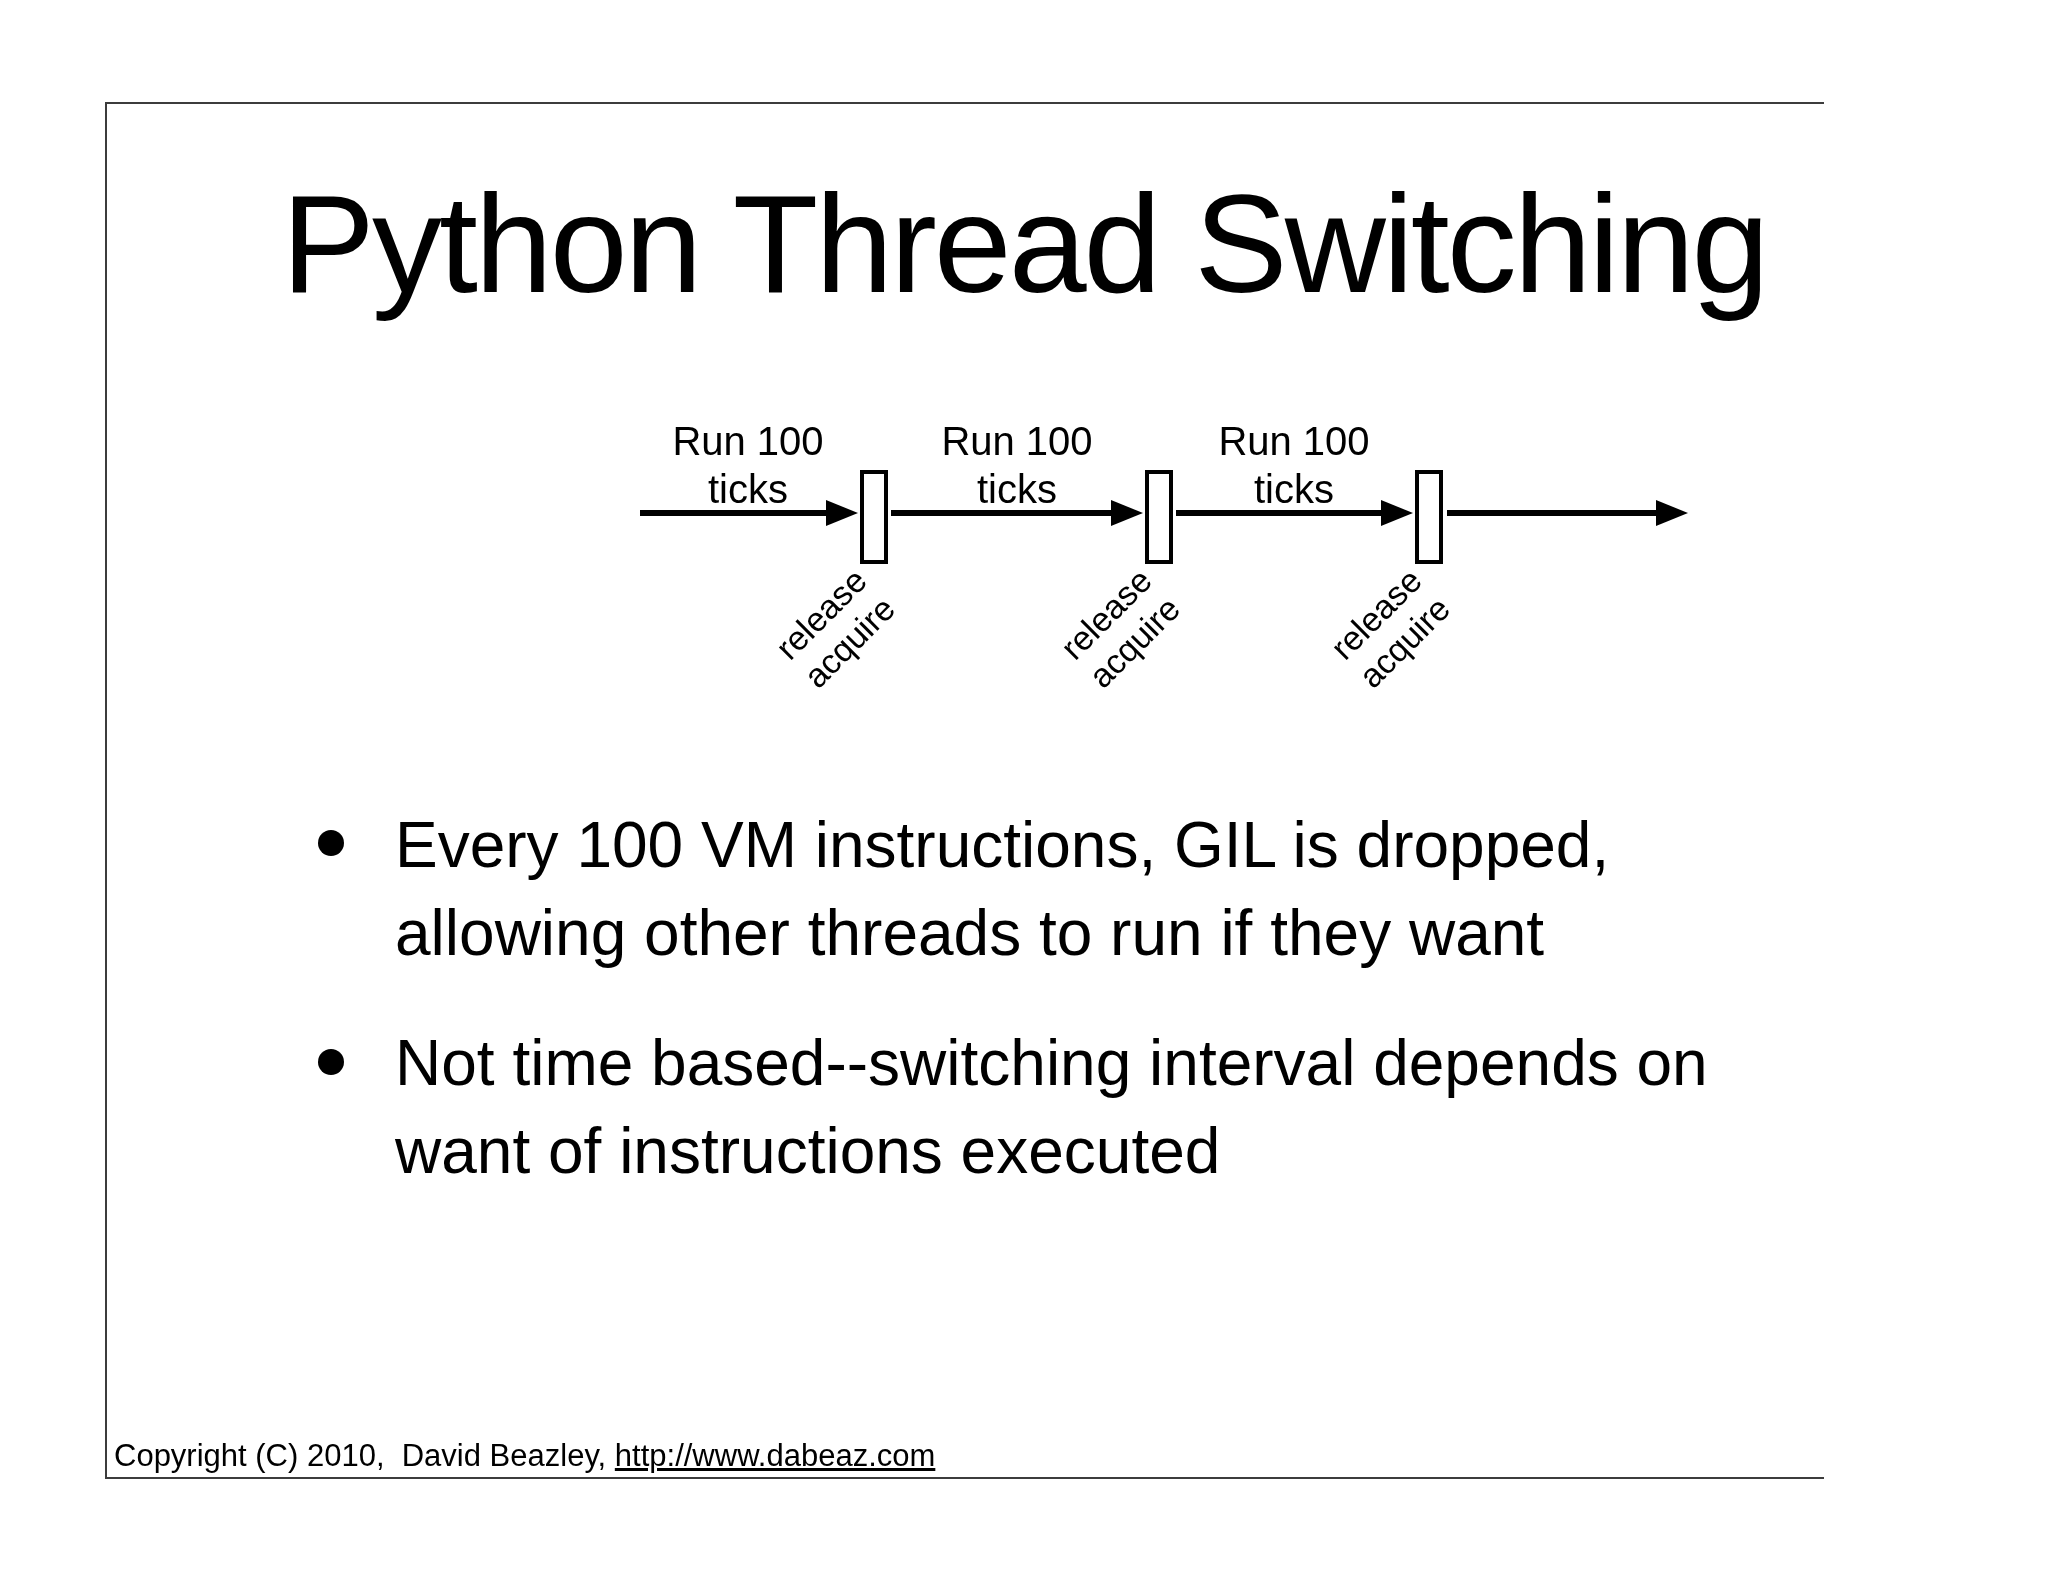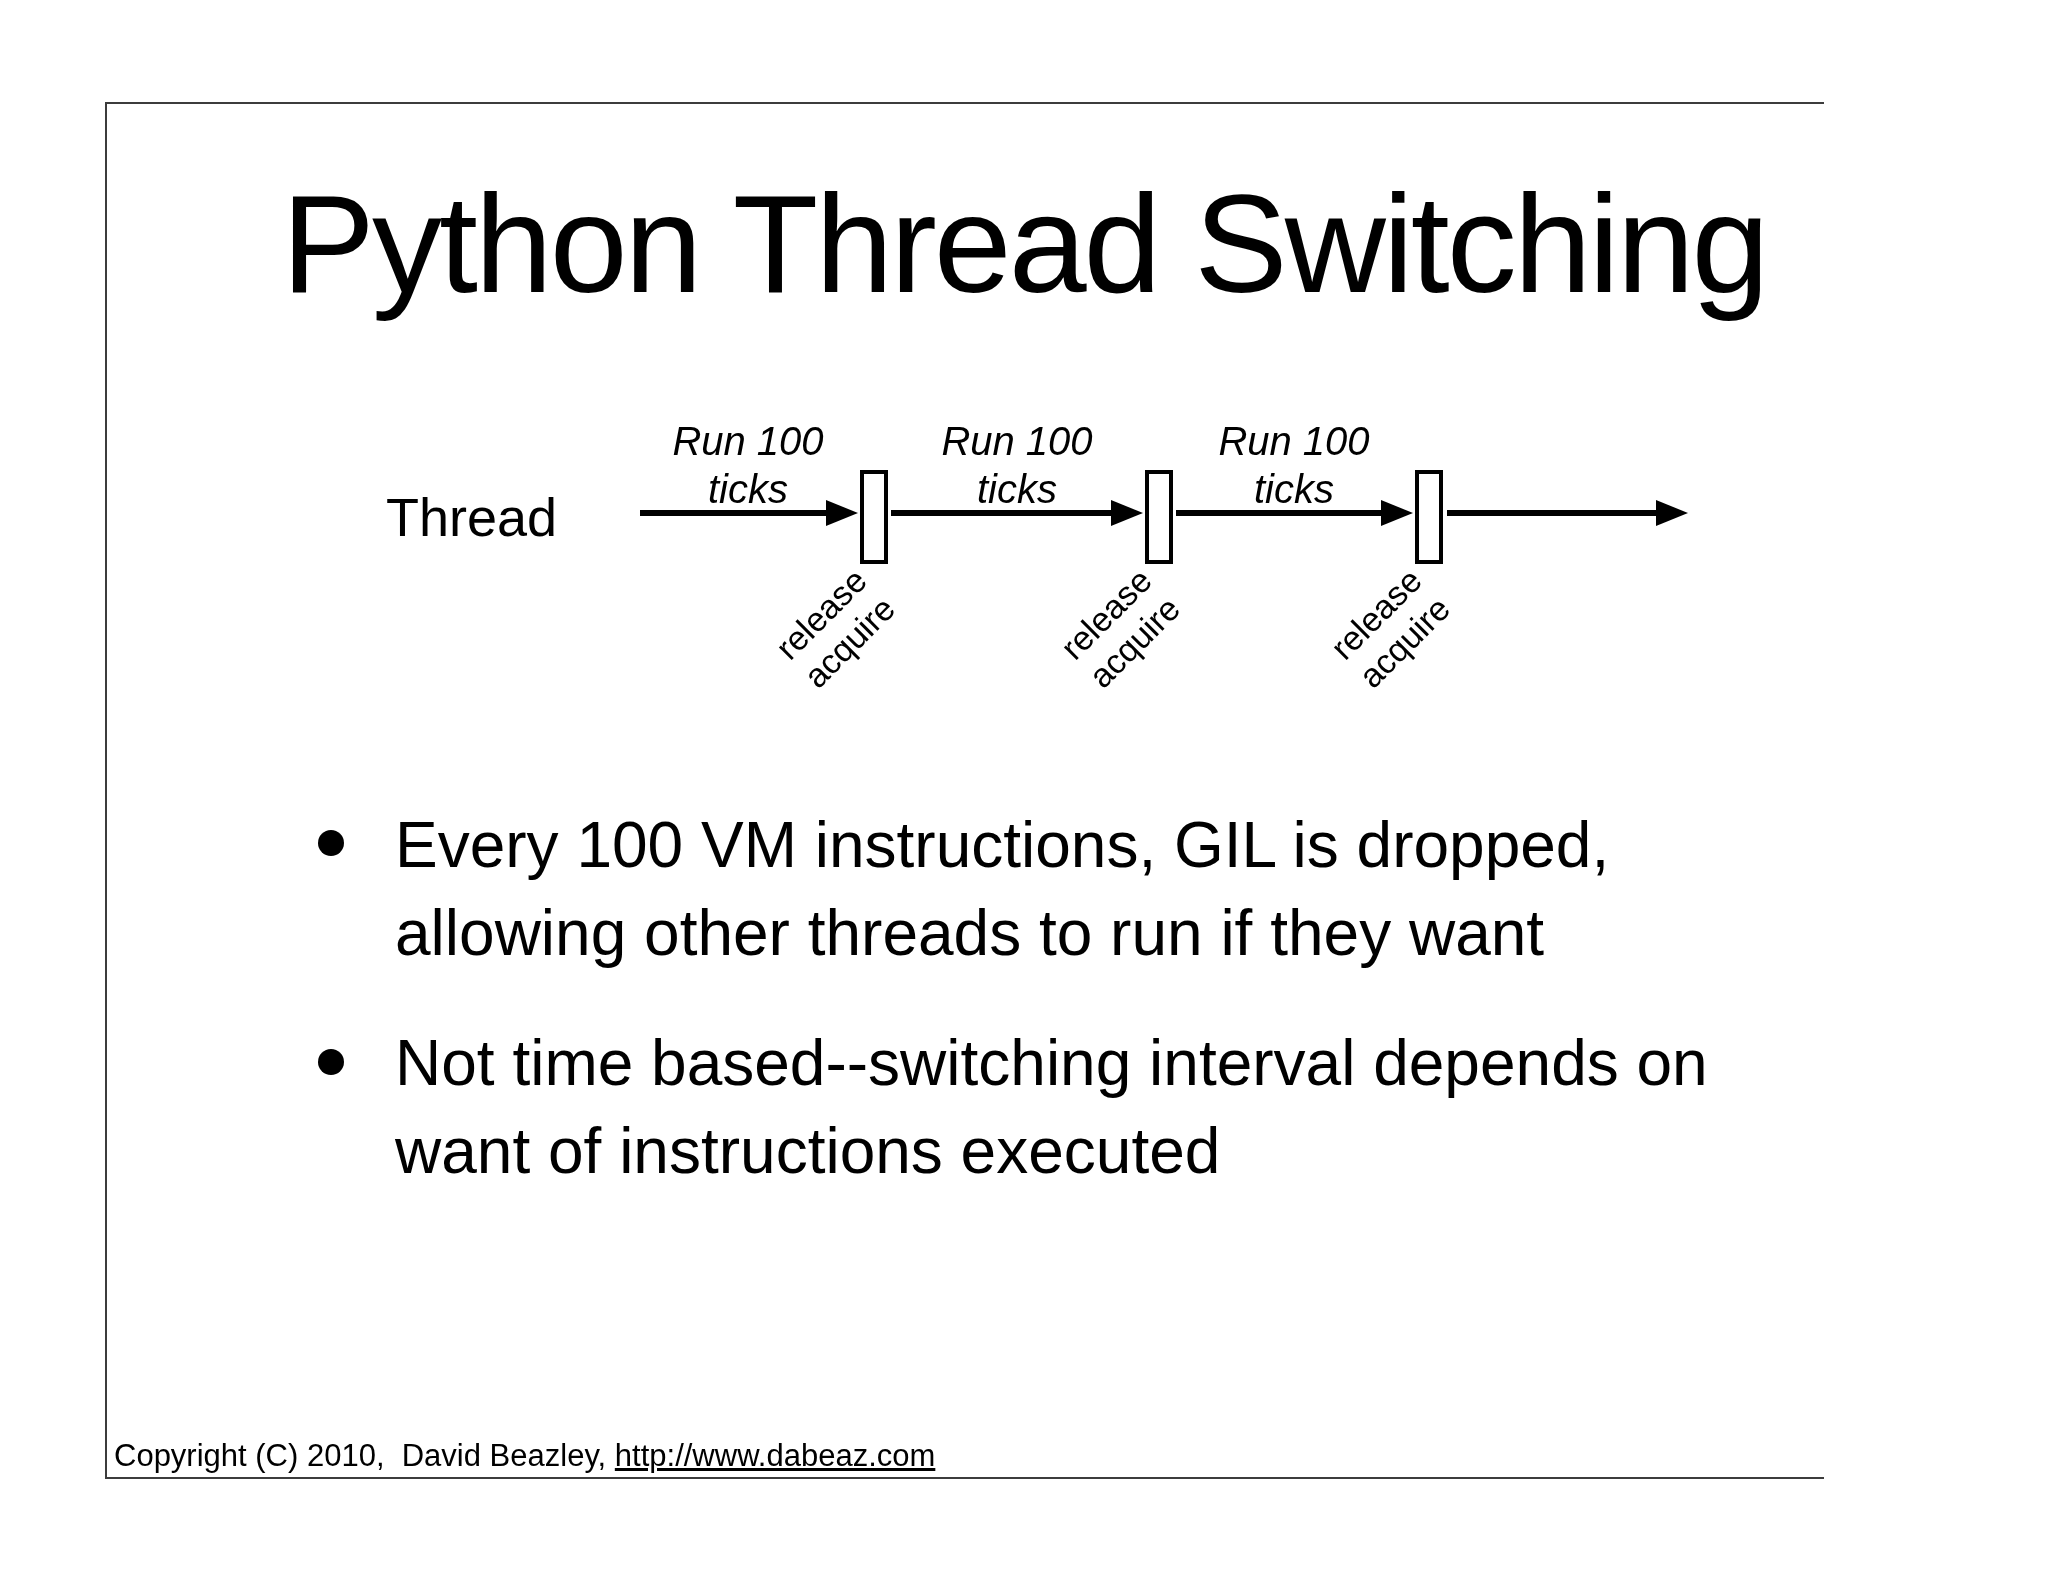--- a/index.html
+++ b/index.html
@@ -19,21 +19,21 @@
     position:absolute;left:106px;top:160px;width:1836px;
     font-size:140px;line-height:168px;letter-spacing:-3px;
     text-align:center;white-space:nowrap;
   }
   .cpu-label{
     position:absolute;left:299px;top:486px;width:345px;
     font-size:54px;line-height:62px;text-align:center;
   }
   .run-label{
     position:absolute;top:417px;width:240px;
-    font-size:40px;line-height:48px;text-align:center;font-style:italic;
+    font-size:40px;line-height:48px;text-align:center;
   }
   .run-label.r1{left:628px;}
   .run-label.r2{left:897px;}
   .run-label.r3{left:1174px;}
   .arrow-line{position:absolute;top:510px;height:6px;background:#000;}
   .a1{left:640px;width:186px;}
   .a2{left:891px;width:220px;}
   .a3{left:1176px;width:205px;}
   .a4{left:1447px;width:209px;}
   .arrow-head{
@@ -85,21 +85,20 @@
 </head>
 <body>
 
 <div class="canvas">
 
   <div class="frame"></div>
 
   <div class="title">Python Thread Switching</div>
 
   <div class="cpu-label">
-    <div>Thread</div>
   </div>
 
   <div class="run-label r1">
     <div>Run 100</div>
     <div>ticks</div>
   </div>
   <div class="run-label r2">
     <div>Run 100</div>
     <div>ticks</div>
   </div>

